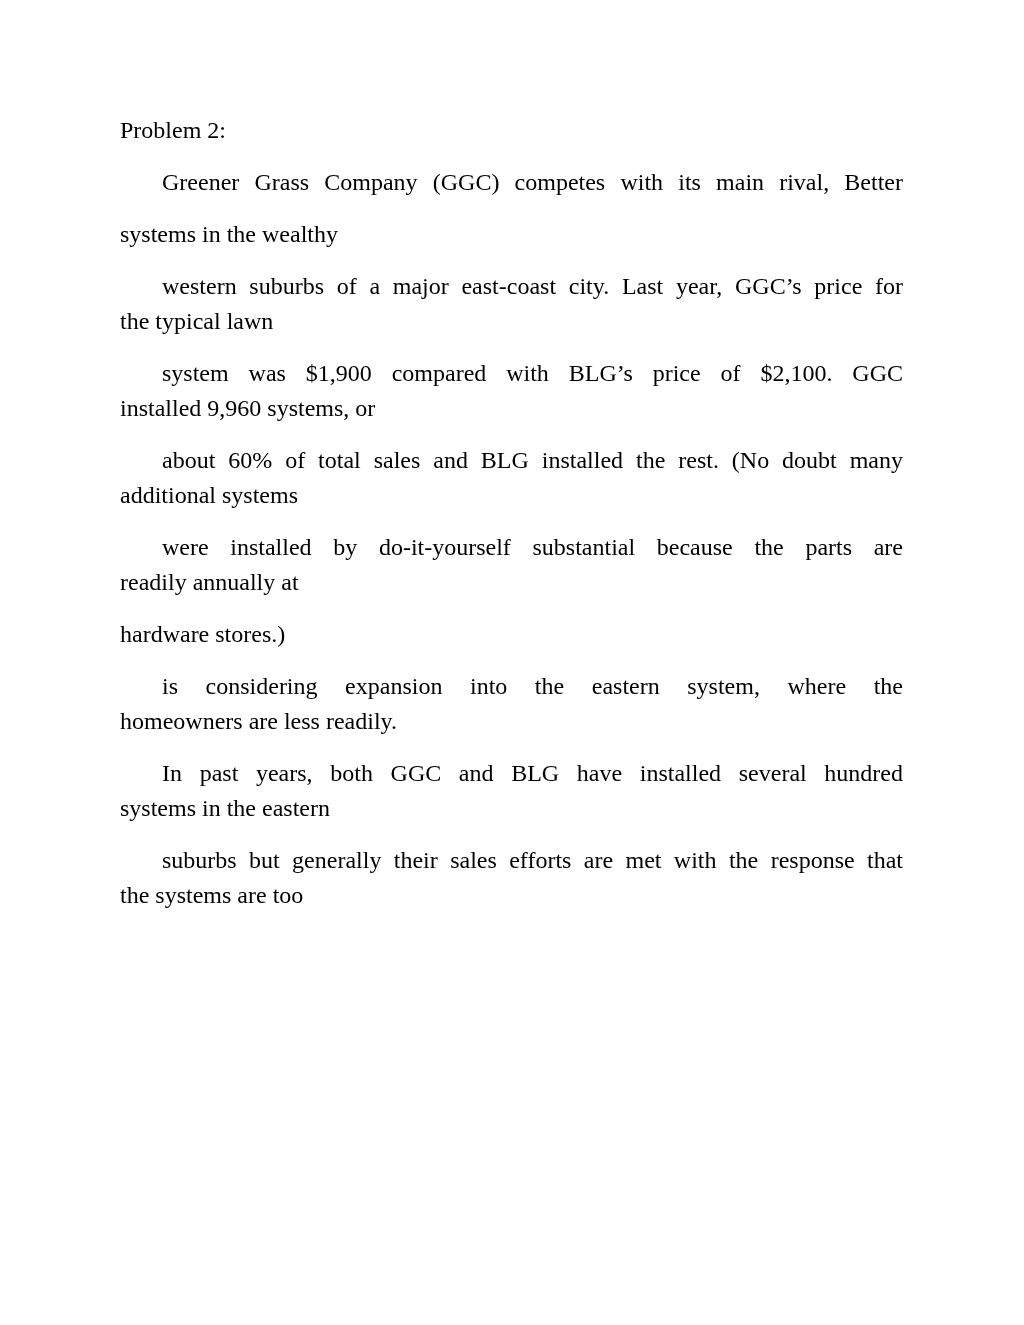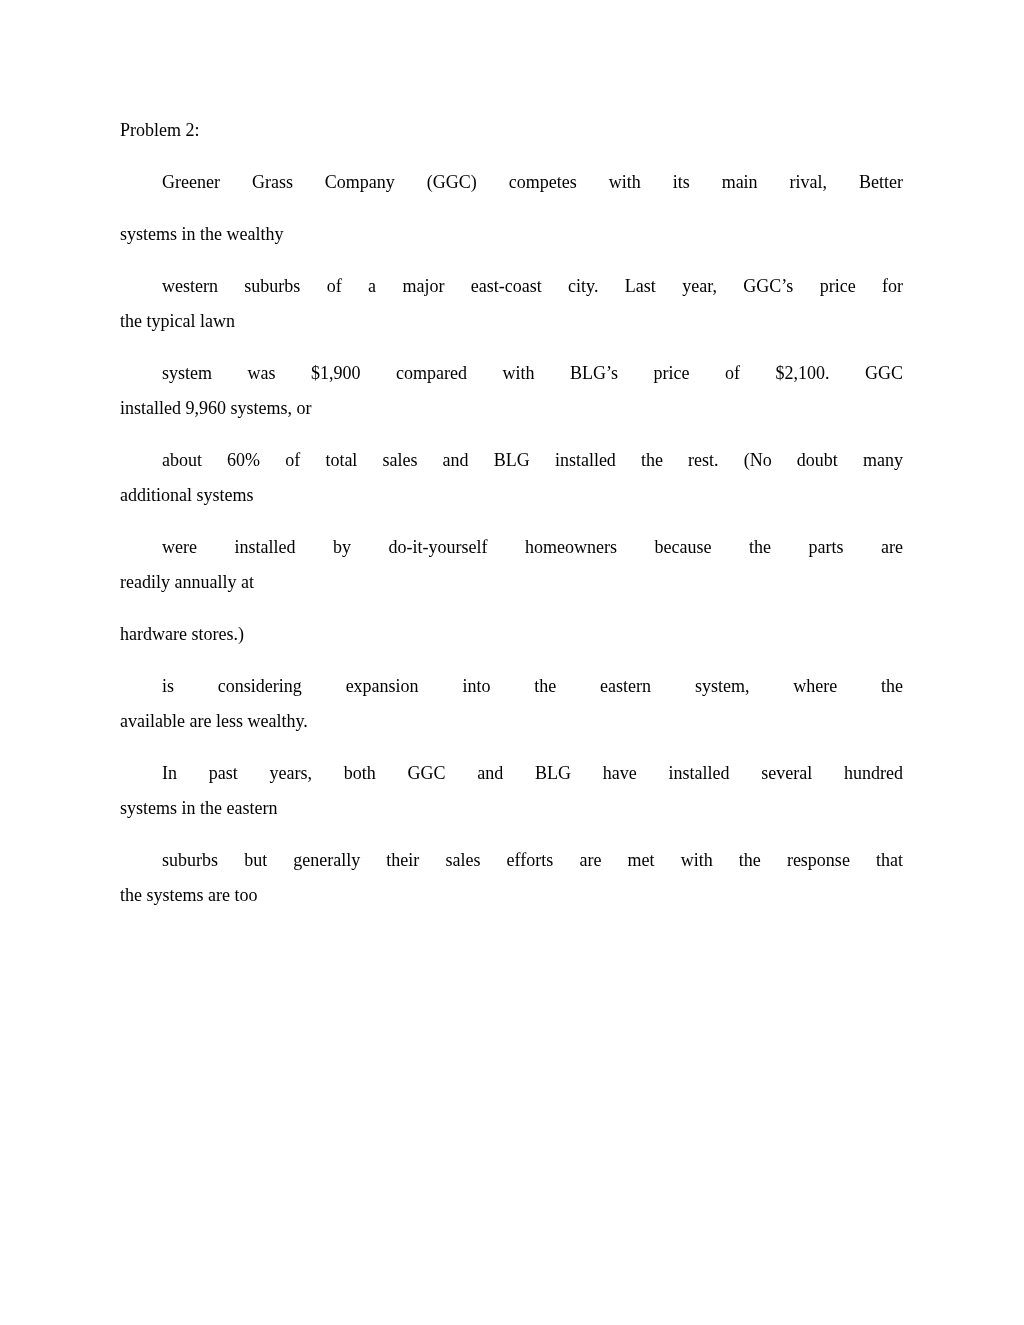--- a/index.html
+++ b/index.html
@@ -15,21 +15,21 @@
   }
   .page {
     position: absolute;
     inset: 0;
     background: #ffffff;
   }
   .doc {
     padding: 113px 121px 0 120px;
     color: #000000;
     font-family: "Liberation Serif", "DejaVu Serif", serif;
-    font-size: 18px;
+    font-size: 24px;
     line-height: 35px;
   }
   .para {
     margin: 0 0 17px 0;
     padding: 0;
   }
   .line {
     display: block;
     white-space: normal;
   }
@@ -66,35 +66,35 @@
       <span class="line j">system was $1,900 compared with BLG’s price of $2,100. GGC</span>
       <span class="line">installed 9,960 systems, or</span>
     </p>
 
     <p class="para">
       <span class="line j">about 60% of total sales and BLG installed the rest. (No doubt many</span>
       <span class="line">additional systems</span>
     </p>
 
     <p class="para">
-      <span class="line j">were installed by do-it-yourself homeowners because the parts are</span>
+      <span class="line j">were installed by do-it-yourself substantial because the parts are</span>
       <span class="line">readily annually at</span>
     </p>
 
     <p class="para">
       <span class="line">hardware stores.)</span>
     </p>
 
 
     <p class="para">
     </p>
 
     <p class="para">
       <span class="line j">is considering expansion into the eastern system, where the</span>
-      <span class="line">available are less wealthy.</span>
+      <span class="line">homeowners are less readily.</span>
     </p>
 
     <p class="para">
       <span class="line j">In past years, both GGC and BLG have installed several hundred</span>
       <span class="line">systems in the eastern</span>
     </p>
 
     <p class="para">
       <span class="line j">suburbs but generally their sales efforts are met with the response that</span>
       <span class="line">the systems are too</span>

